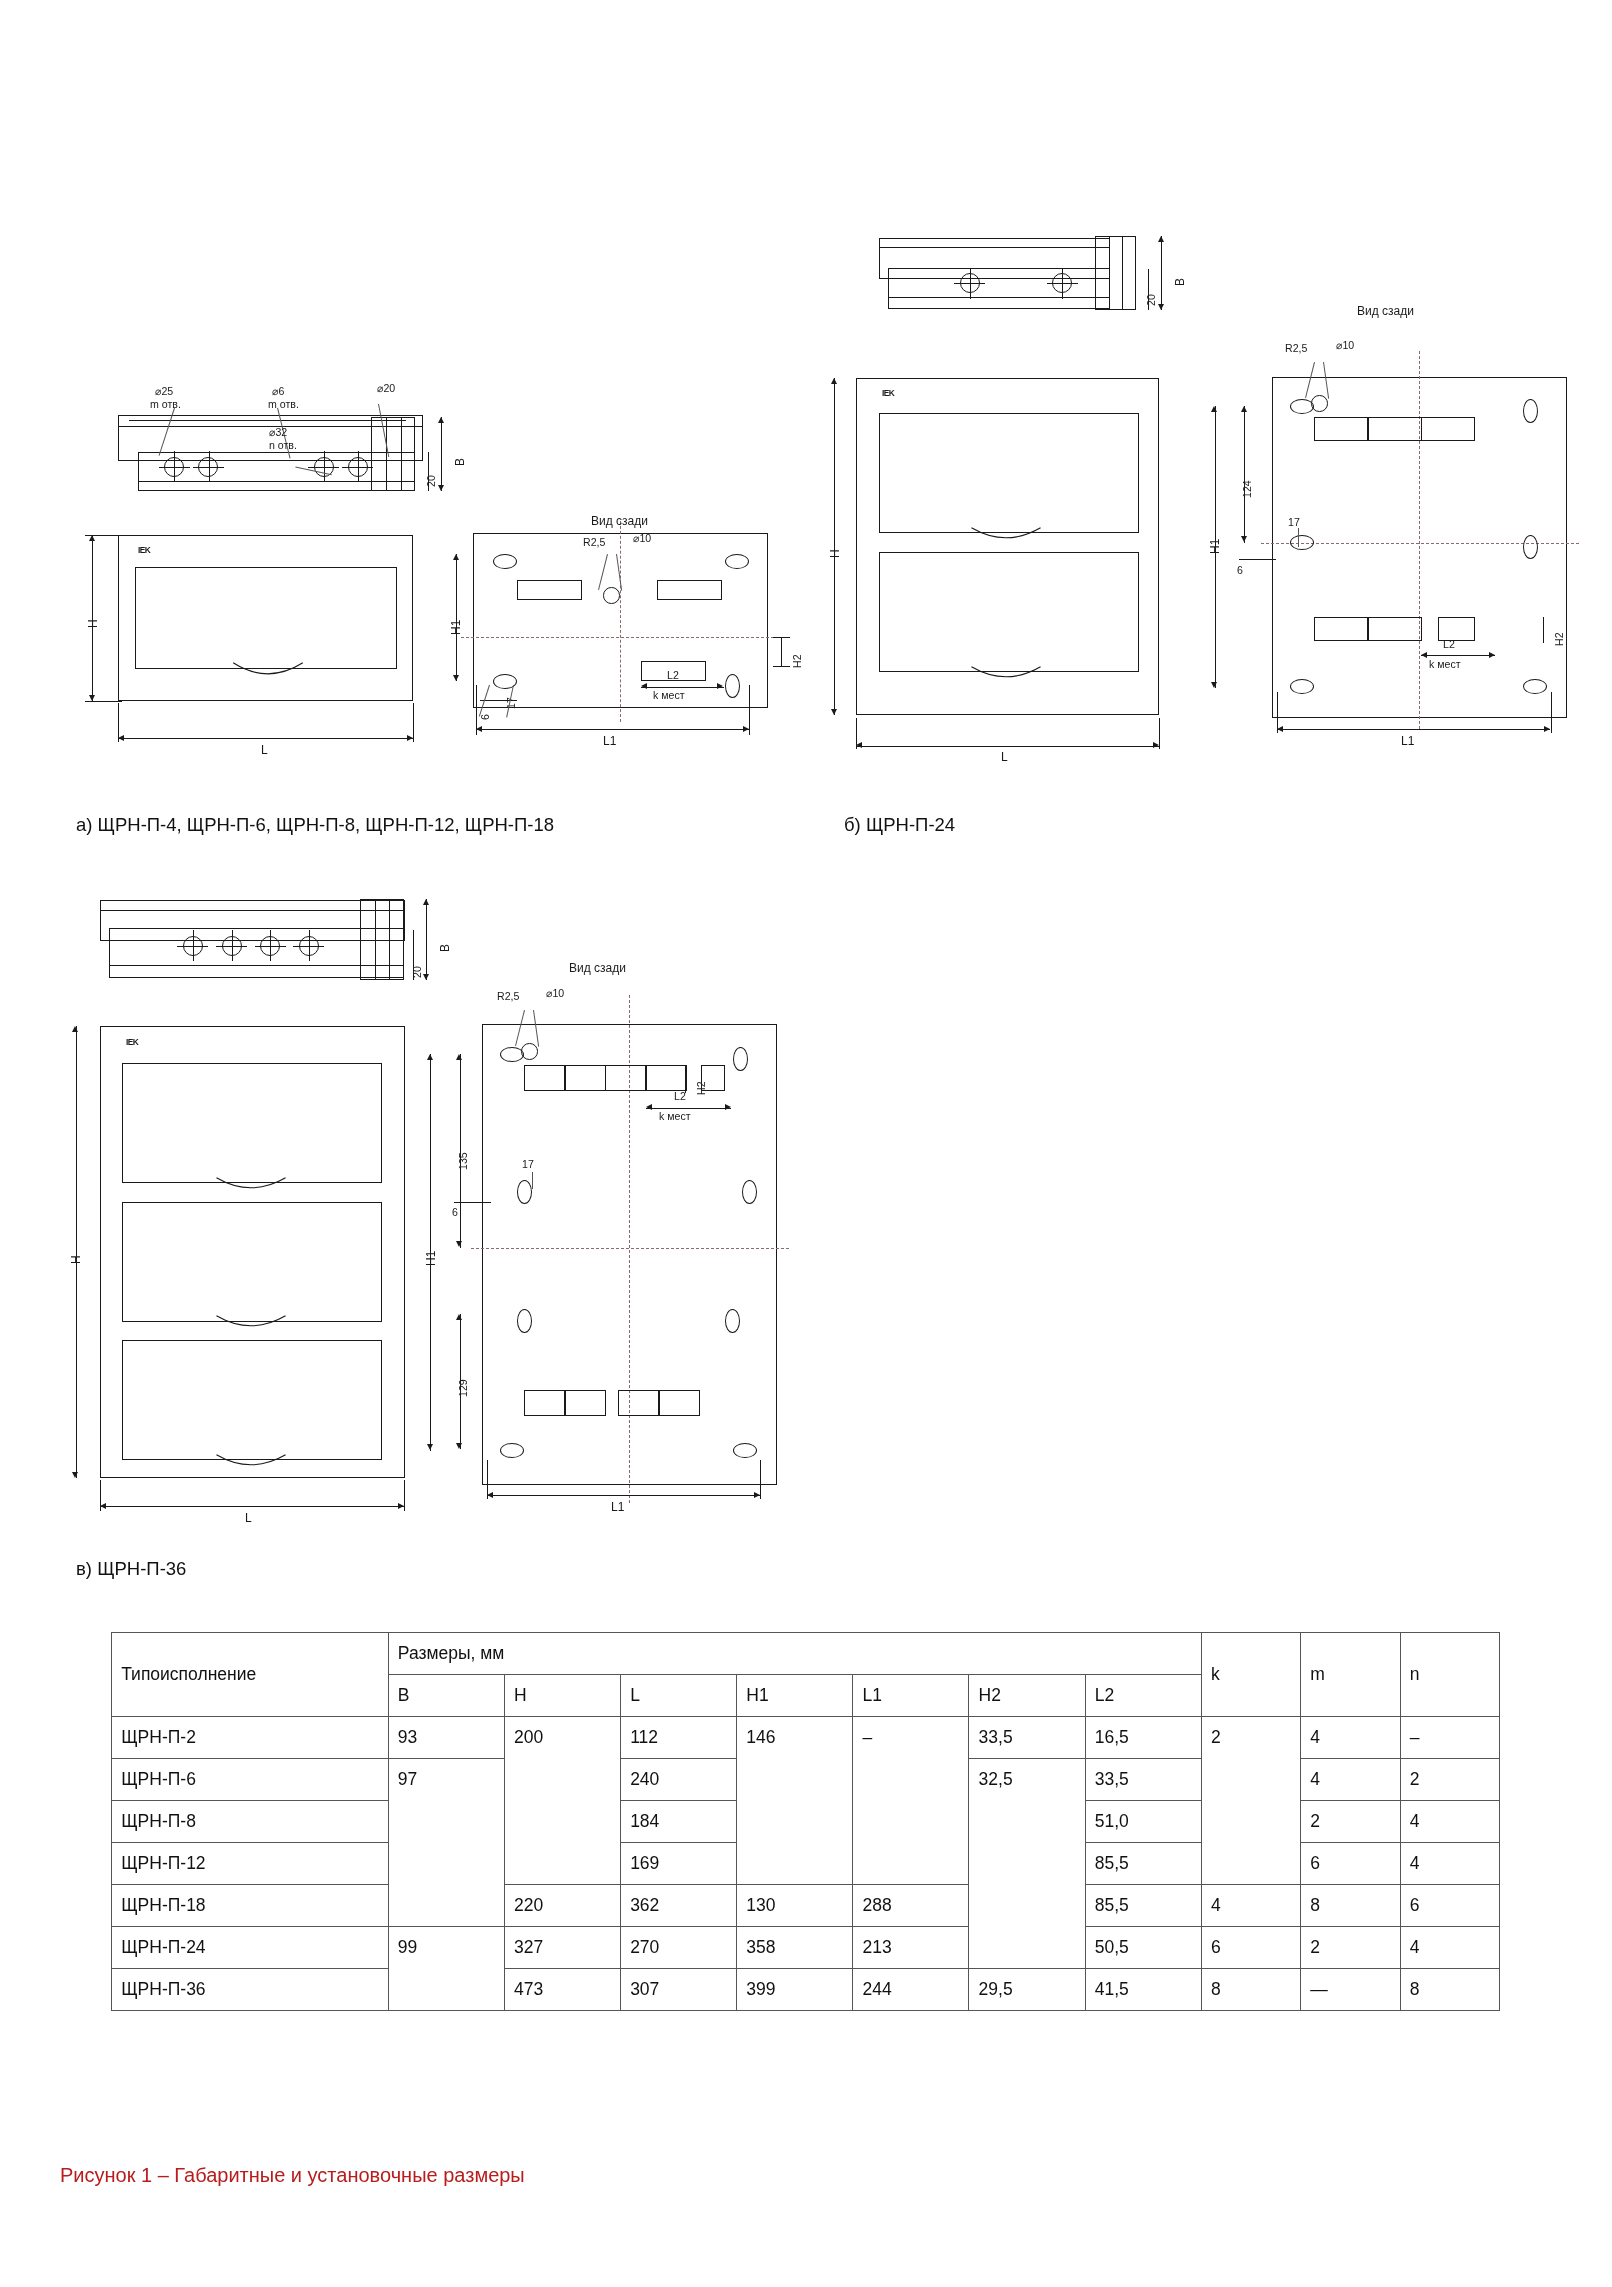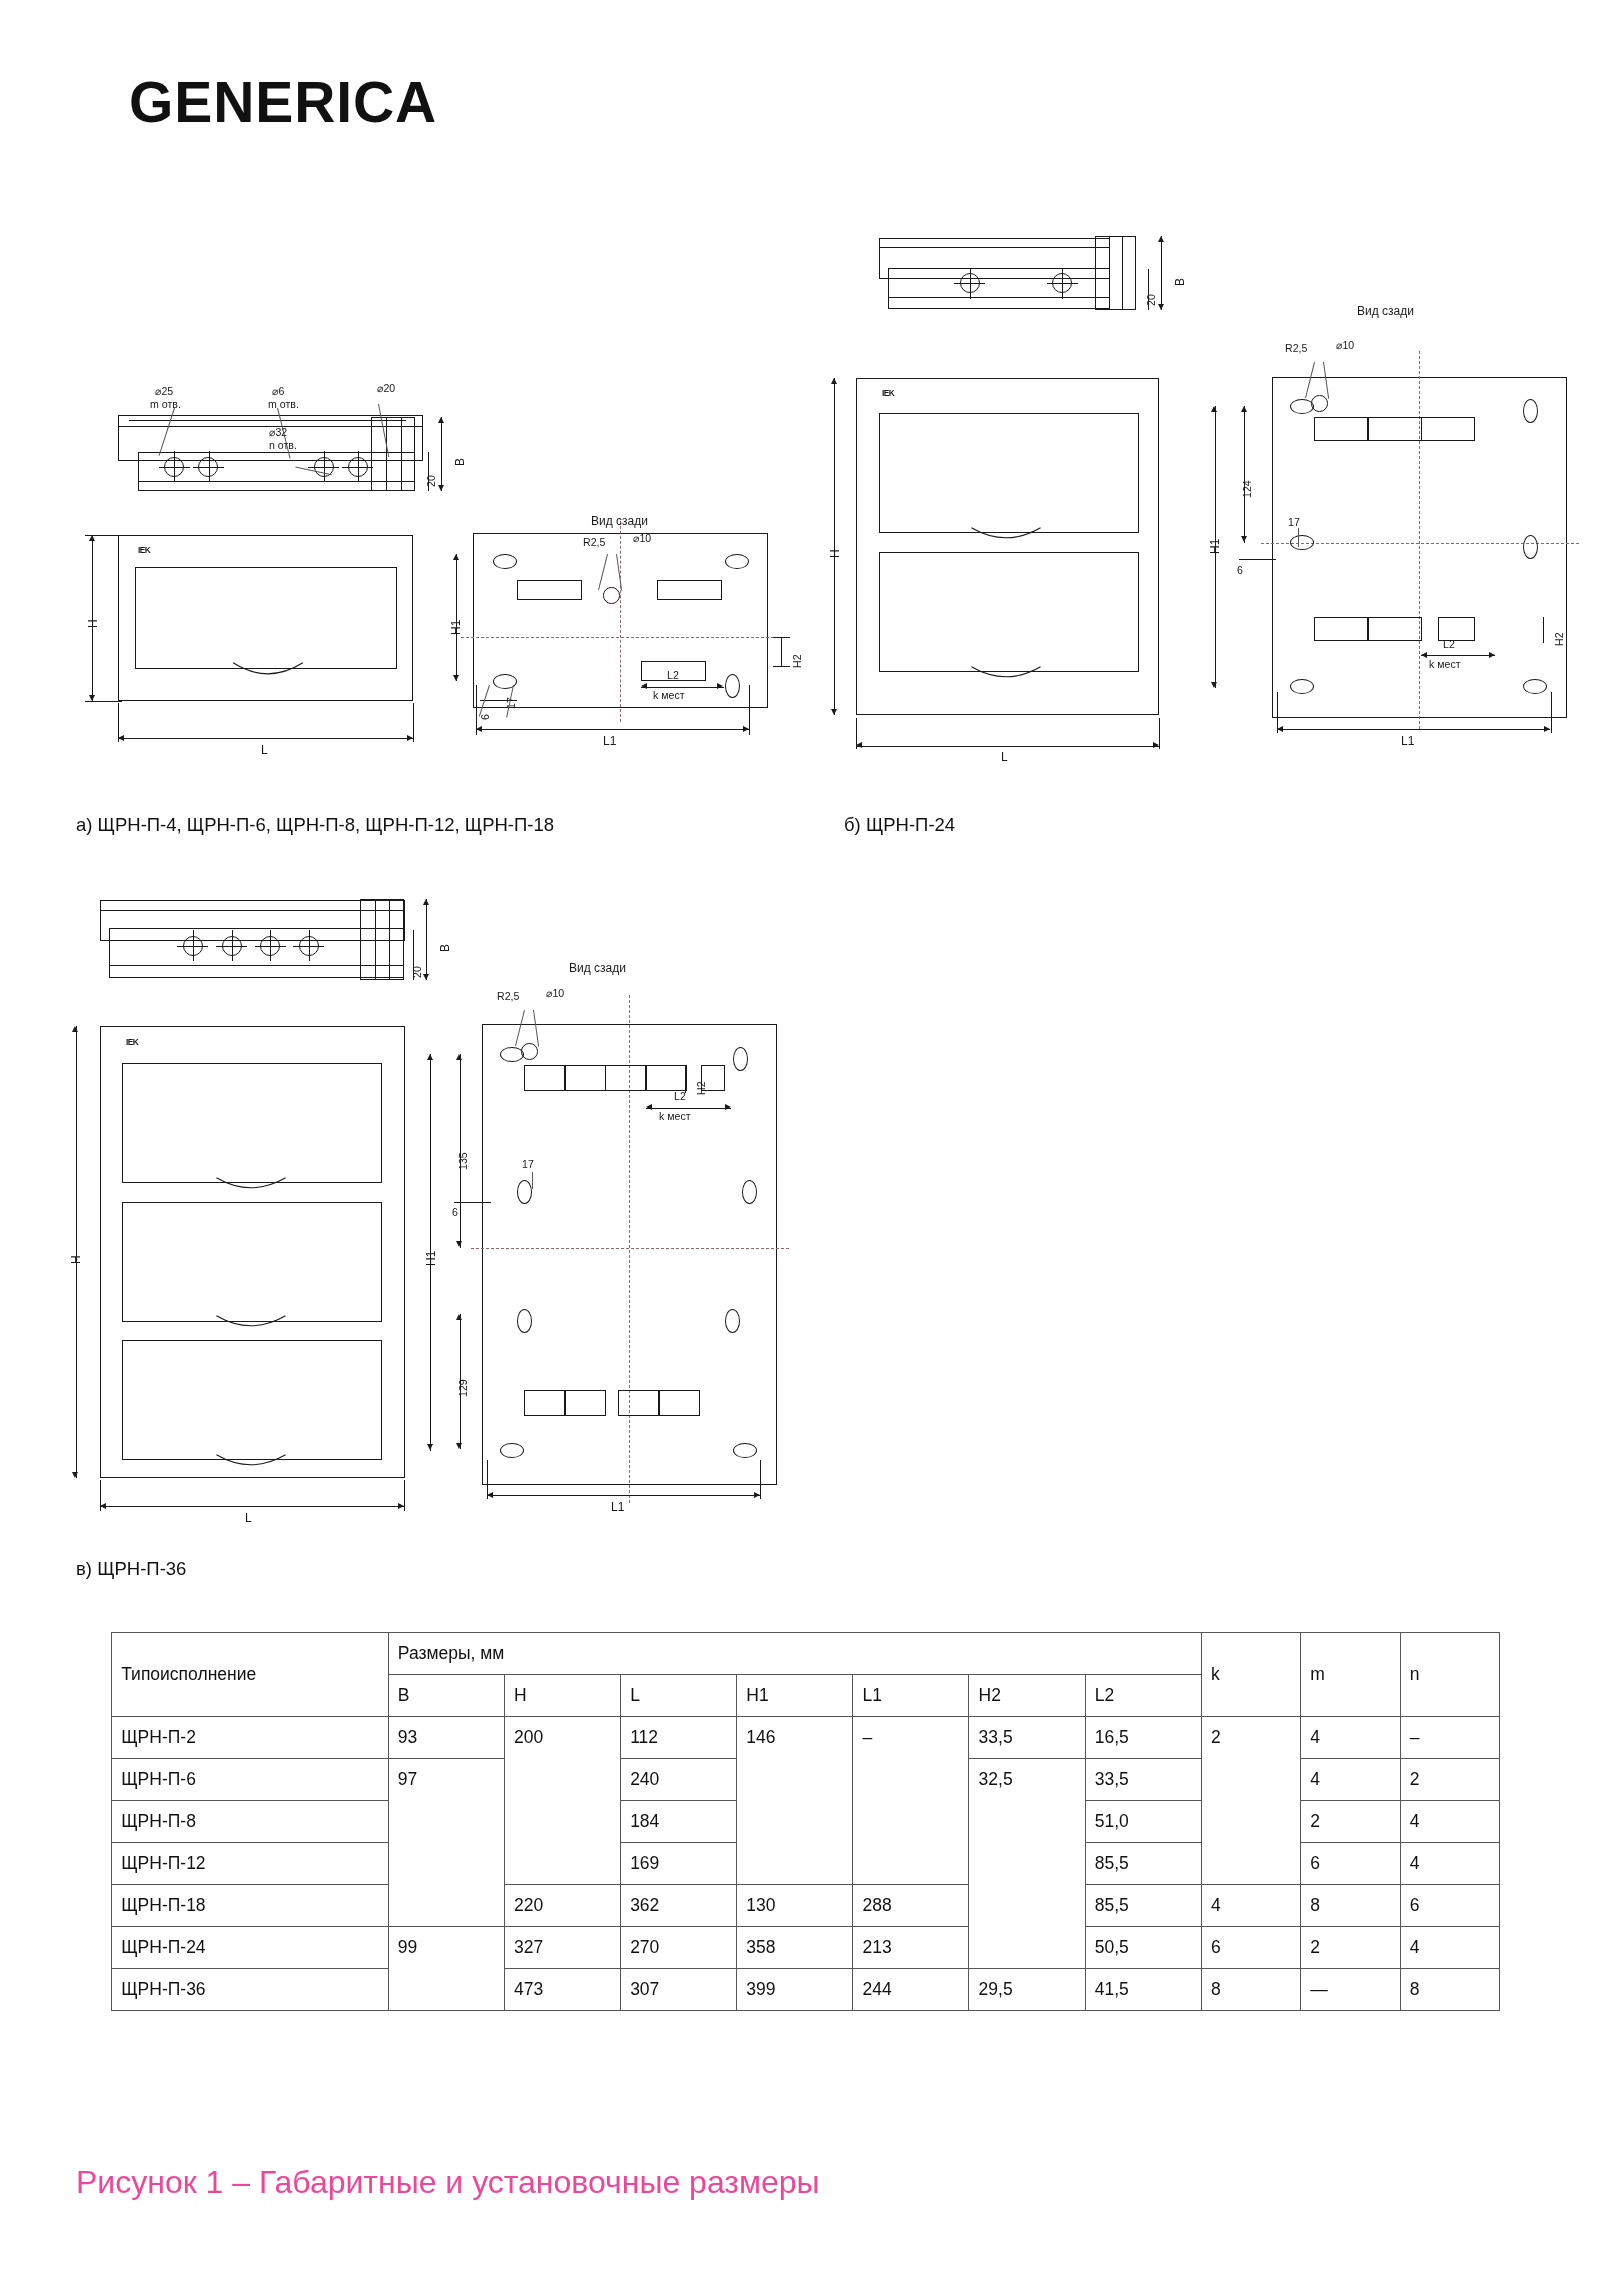--- a/index.html
+++ b/index.html
@@ -65,31 +65,30 @@
   }
   table.specs th, table.specs td {
     border:0.9px solid #555; padding:6.5px 9.2px; text-align:left;
     font-weight:normal; height:42px; vertical-align:middle;
   }
   table.specs .noline-b { border-bottom:none; }
   table.specs .noline-t { border-top:none; }
   table.specs .blank { border-top:none; border-bottom:none; }
 
   .figcaption {
-    position:absolute; left:76px; top:2164px;
-    font-size:32px; color:#ec4899;
+    position:absolute; left:60px; top:2164px;
+    font-size:20px; color:#b91c1c;
   }
   .iekmark { position:absolute; font-size:8.3px; font-weight:bold; color:#1a1a1a; letter-spacing:-0.5px; }
 </style>
 </head>
 <body>
 
 <div class="page">
 
-  <div class="logo">GENERICA</div>
 
   <div>
 
     <div class="box" style="left:118px; top:415px; width:305px; height:46px;"></div>
     <div class="dl hl" style="left:118px; top:426px; width:305px;"></div>
     <div class="dl hl" style="left:129px; top:420px; width:277px;"></div>
     <div class="box" style="left:138px; top:452px; width:277px; height:39px;"></div>
     <div class="box" style="left:371px; top:417px; width:44px; height:74px;"></div>
     <div class="dl vl" style="left:386px; top:417px; height:74px;"></div>
     <div class="dl vl" style="left:401px; top:417px; height:74px;"></div>

